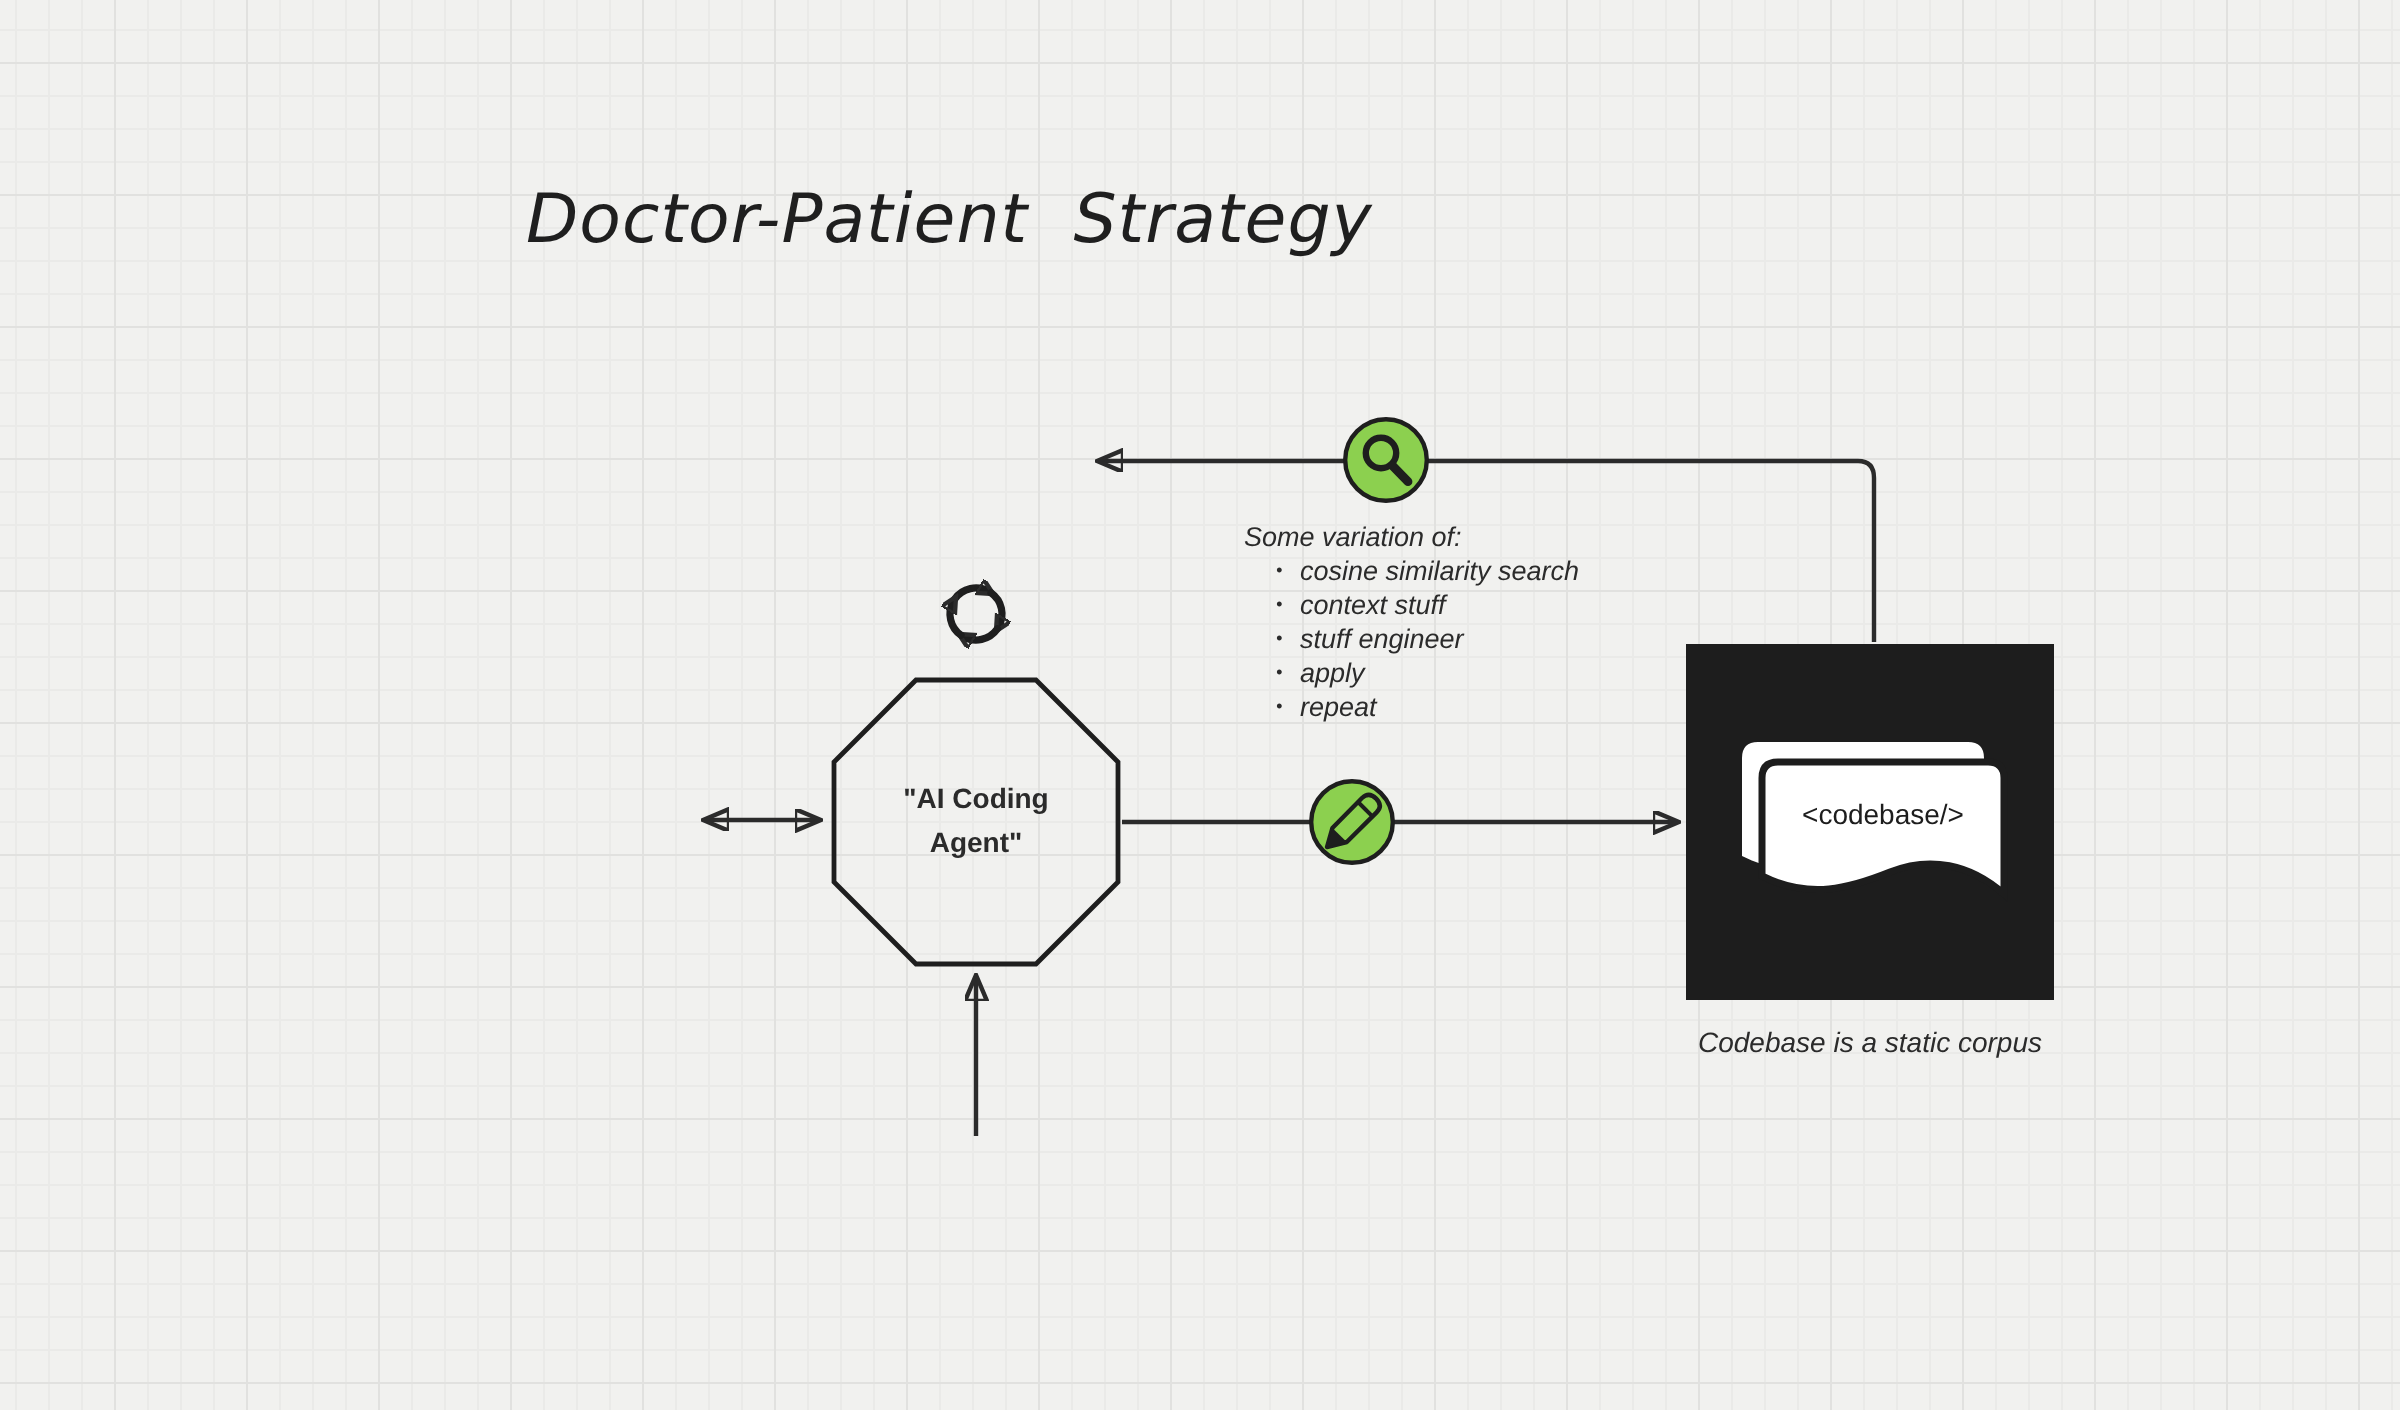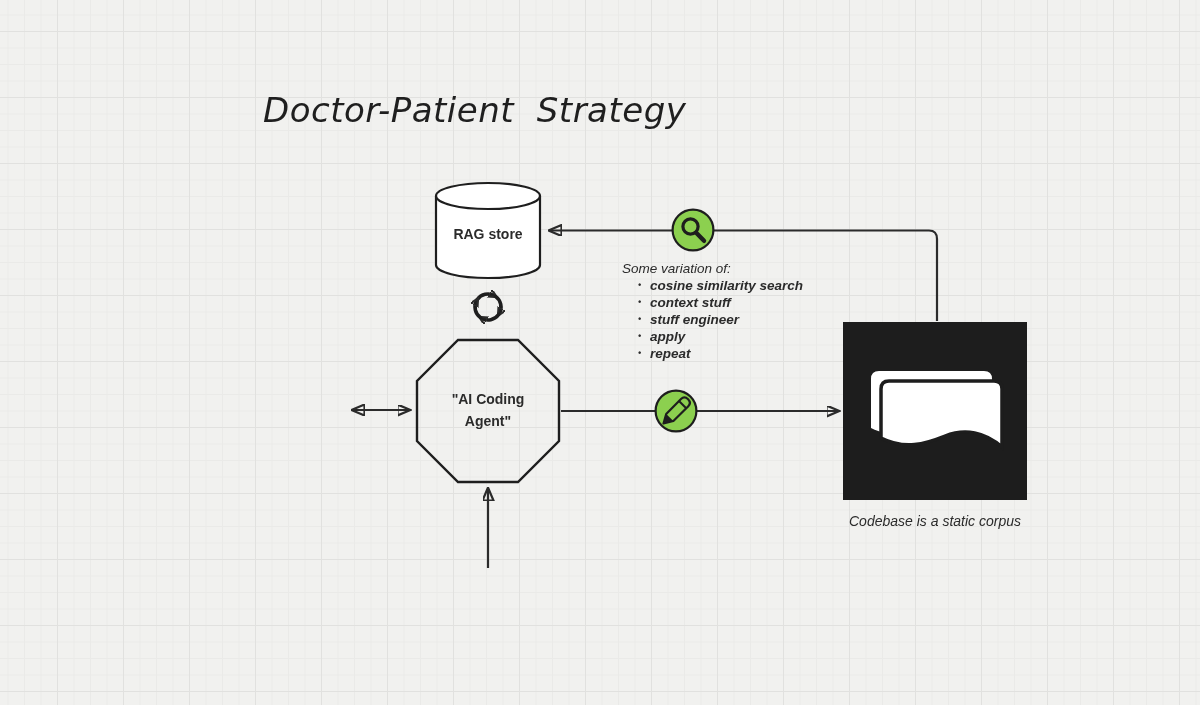--- a/index.html
+++ b/index.html
@@ -21,21 +21,21 @@
   .title{
     position:absolute;left:263px;top:90px;
     font-family:"DejaVu Sans","Liberation Sans",sans-serif;
     font-style:italic;font-size:34px;font-weight:500;letter-spacing:.5px;
     white-space:pre;color:#1f1f1f;
   }
   .node-label{font-weight:700;font-size:14px;color:#2b2b2b;text-align:center;line-height:1.55;}
   .flex-center{display:flex;align-items:center;justify-content:center;}
   .annotation{position:absolute;left:622px;top:261px;font-style:italic;font-size:13.5px;color:#2b2b2b;}
   .annotation .heading{margin-bottom:1px;}
-  .annotation ul{list-style:none;margin:0;padding:0 0 0 16px;font-weight:bold;}
+  .annotation ul{list-style:none;margin:0;padding:0 0 0 16px;}
   .annotation li{position:relative;padding-left:12px;line-height:17px;}
   .annotation li::before{content:"•";position:absolute;left:0;top:0;font-size:9px;line-height:17px;color:#2b2b2b;}
   .caption{position:absolute;left:849px;top:513px;font-style:italic;font-size:14px;color:#2b2b2b;}
   .dark-box{position:absolute;left:843px;top:322px;width:184px;height:178px;background:#1d1d1d;}
   .codebase-label{position:absolute;left:881px;top:381px;width:121px;height:52px;font-size:14px;color:#1d1d1d;}
 </style>
 </head>
 <body>
 
 <div class="canvas">
@@ -51,27 +51,20 @@
     </defs>
     <line x1="353" y1="410" x2="409" y2="410" marker-start="url(#ah)" marker-end="url(#ah)"></line>
     <line x1="561" y1="411" x2="838" y2="411" marker-end="url(#ah)"></line>
     <path d="M 937 321 L 937 239 Q 937 230.5 929 230.5 L 550 230.5" marker-end="url(#ah)"></path>
     <line x1="488" y1="568" x2="488" y2="489" marker-end="url(#ah)"></line>
   </svg>
 
   <div class="title">Doctor-Patient  Strategy</div>
 
 
-  <div class="abs" style="left:433px;top:181px;width:110px;height:99px;">
-    <svg width="110" height="99" viewBox="0 0 110 99">
-      <path d="M 3 15 L 3 84 A 52 13 0 0 0 107 84 L 107 15" fill="#ffffff" stroke="#1e1e1e" stroke-width="2.2"></path>
-      <ellipse cx="55" cy="15" rx="52" ry="13" fill="#ffffff" stroke="#1e1e1e" stroke-width="2.2"></ellipse>
-    </svg>
-    <div class="abs node-label flex-center" style="left:0;top:14px;width:110px;height:80px;">RAG store</div>
-  </div>
 
   <svg class="abs" style="left:466px;top:285px;" width="44" height="44" viewBox="0 0 44 44">
     <g transform="translate(22,22)" stroke="#1e1e1e" stroke-width="3.6" fill="none" stroke-linecap="round">
       <path d="M -10.65 -7.46 A 13 13 0 0 1 6.5 -11.26" marker-end="url(#ahs)"></path>
       <path d="M 7.46 -10.65 A 13 13 0 0 1 11.26 6.5" marker-end="url(#ahs)"></path>
       <path d="M 10.65 7.46 A 13 13 0 0 1 -6.5 11.26" marker-end="url(#ahs)"></path>
       <path d="M -7.46 10.65 A 13 13 0 0 1 -11.26 -6.5" marker-end="url(#ahs)"></path>
     </g>
   </svg>
 
@@ -82,20 +75,21 @@
     <div class="abs node-label flex-center" style="left:21px;top:0;width:104px;height:146px;">"AI Coding Agent"</div>
   </div>
 
 
   <div class="dark-box">
     <svg width="184" height="178" viewBox="0 0 184 178">
       <path d="M 36 49 L 141 49 Q 149 49 149 57 L 149 115 C 132 100 112 96 92 104 C 72 112 52 118 28 106 L 28 57 Q 28 49 36 49 Z" fill="#ffffff" stroke="none"></path>
       <path d="M 46 59 L 151 59 Q 159 59 159 67 L 159 125 C 142 110 122 106 102 114 C 82 122 62 128 38 116 L 38 67 Q 38 59 46 59 Z" fill="#ffffff" stroke="#1d1d1d" stroke-width="3.5"></path>
     </svg>
   </div>
+  <div class="codebase-label flex-center">&lt;codebase/&gt;</div>
   <div class="caption">Codebase is a static corpus</div>
 
   <div class="annotation">
     <div class="heading">Some variation of:</div>
     <ul>
       <li>cosine similarity search</li>
       <li>context stuff</li>
       <li>stuff engineer</li>
       <li>apply</li>
       <li>repeat</li>

